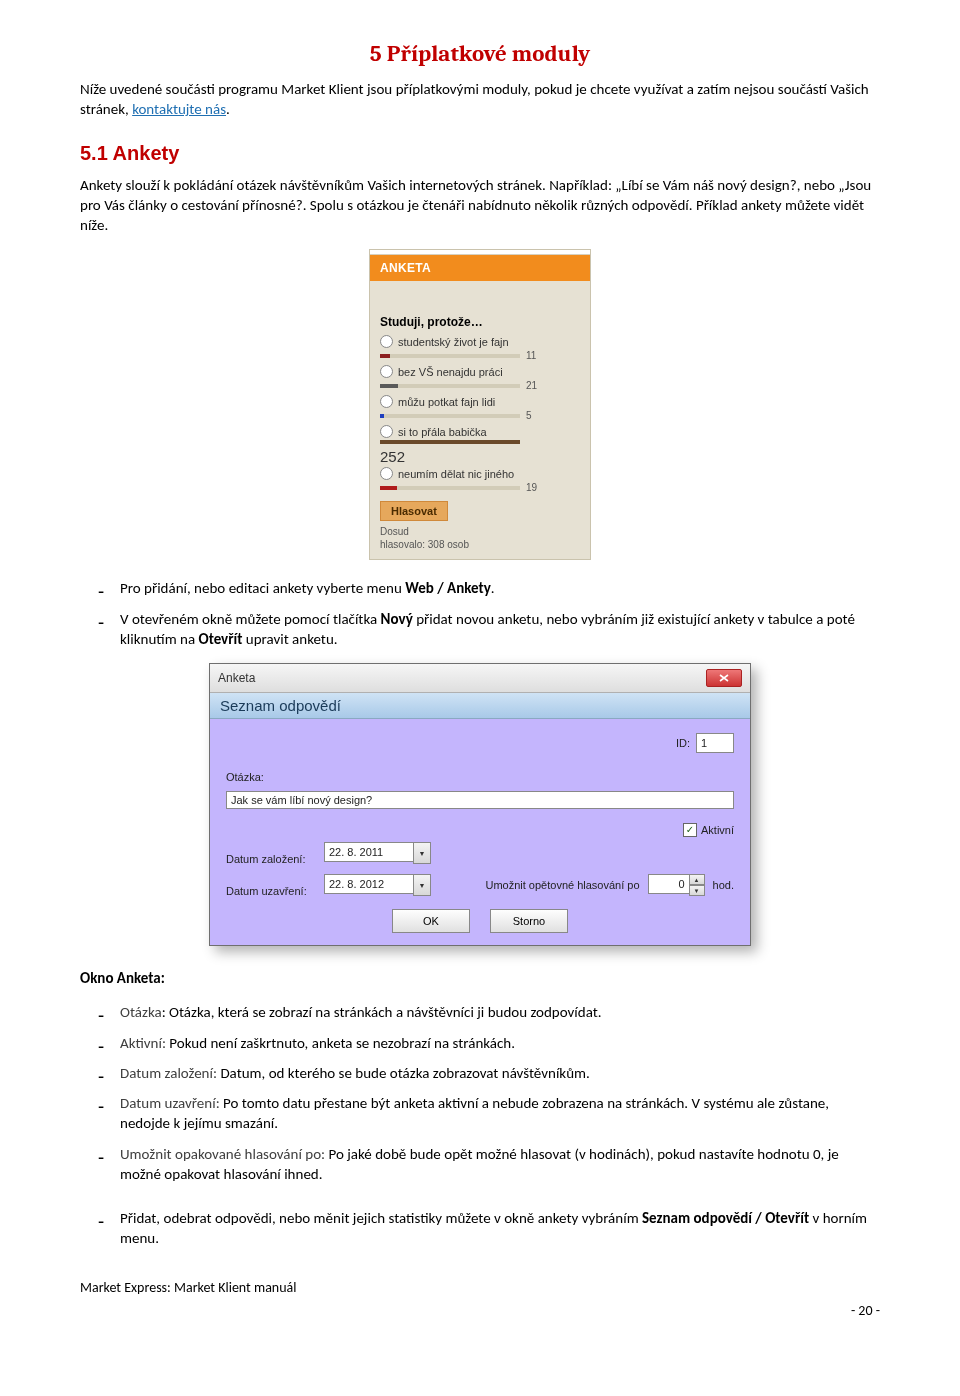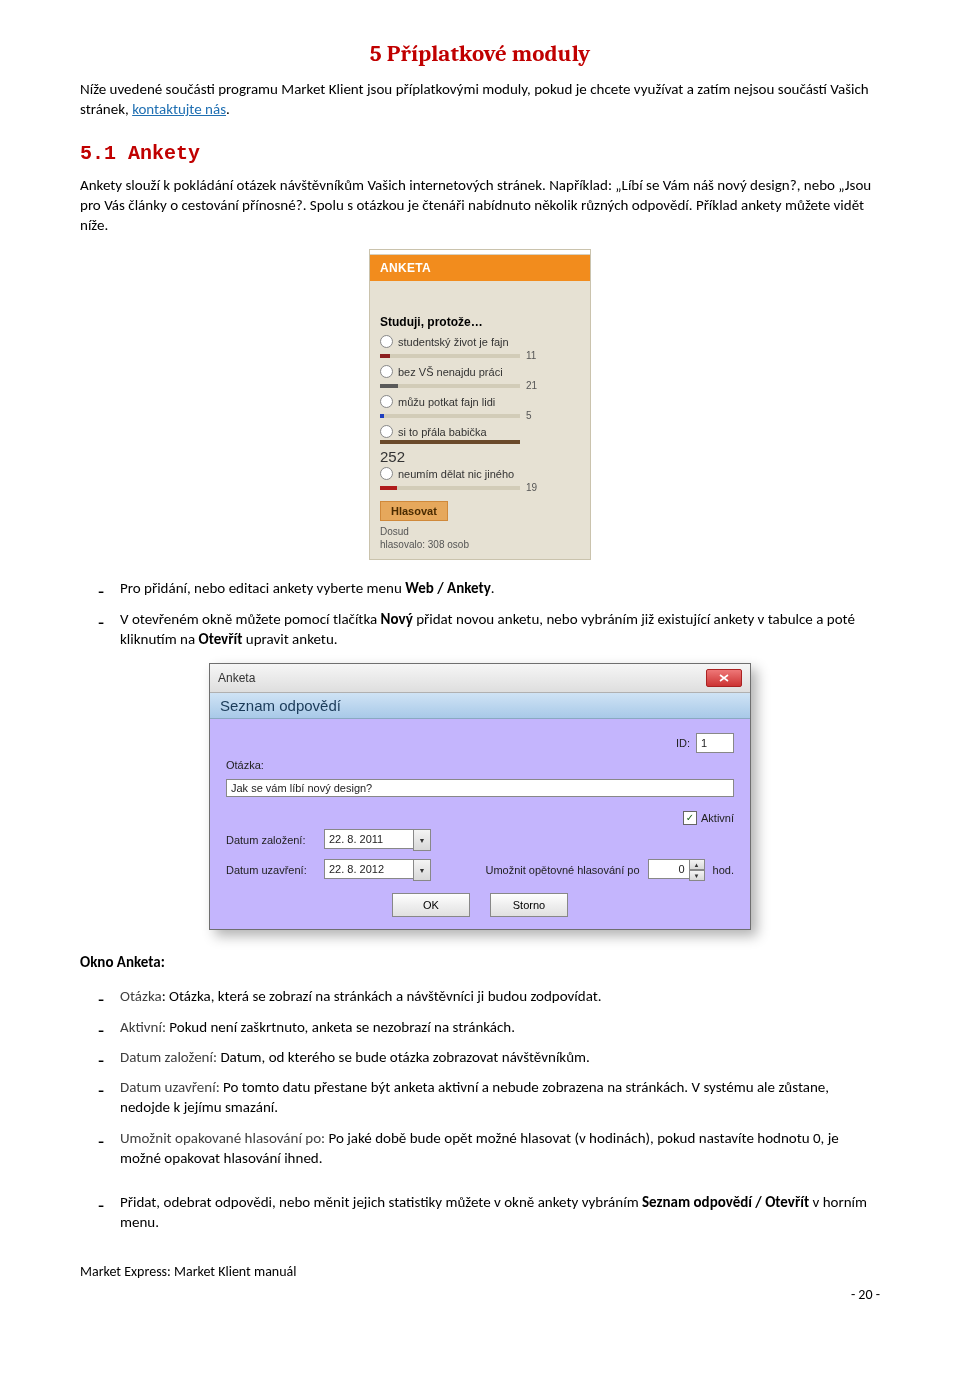--- a/index.html
+++ b/index.html
@@ -23,21 +23,21 @@
     margin-bottom: 12px;
   }
   .para {
     font-size: 15px;
     line-height: 1.35;
     margin: 0 0 14px 0;
   }
   .link { color: #1f6fb2; text-decoration: underline; cursor: pointer; }
   .h2 {
     color: #c00000;
-    font-family: Liberation Mono, monospace;
+    font-family: Liberation Sans, sans-serif;
     font-size: 20px;
     font-weight: bold;
     margin: 22px 0 10px 0;
   }
   .bold { font-weight: bold; }
   .red-bold { color: #404040; font-weight: normal; text-align: center; }
 
   ul.dash { list-style: none; padding-left: 40px; margin: 10px 0 14px 0; }
   ul.dash > li { position: relative; margin-bottom: 10px; font-size: 15px; line-height: 1.35; }
   ul.dash > li::before { content: "-"; position: absolute; left: -22px; top: 0; font-size: 20px; }
@@ -101,21 +101,21 @@
     display: flex; align-items: center; justify-content: center;
     color: #fff; font-size: 10px; line-height: 1;
   }
   .dlg-sub {
     background: linear-gradient(#cfe3f5,#a8c9e8);
     border-bottom: 1px solid #8aa8c2;
     padding: 4px 10px; font-size: 15px; color: #1a3a58;
   }
   .dlg-body { background: #c4b5fd; padding: 14px 16px 12px 16px; }
   .form-row { display: flex; align-items: center; margin-bottom: 8px; gap: 8px; }
-  .lbl { width: 90px; font-size: 11px; color: #222; }
+  .lbl { width: 90px; font-size: 11px; color: #222; margin-top: 12px; }
   .lbl-s { font-size: 11px; color: #222; }
   .txtbox {
     background: #fff; border: 1px solid #888; height: 18px; padding: 0 4px;
     font-size: 11px; color: #222; display: flex; align-items: center;
   }
   .idrow { display: flex; justify-content: flex-end; gap: 6px; align-items: center; margin-bottom: 6px; }
   .drop { display: flex; }
   .drop .txtbox { width: 80px; border-right: none; }
   .drop-arr {
     width: 16px; height: 20px; background: linear-gradient(#f4f4f4,#d8d8d8);

